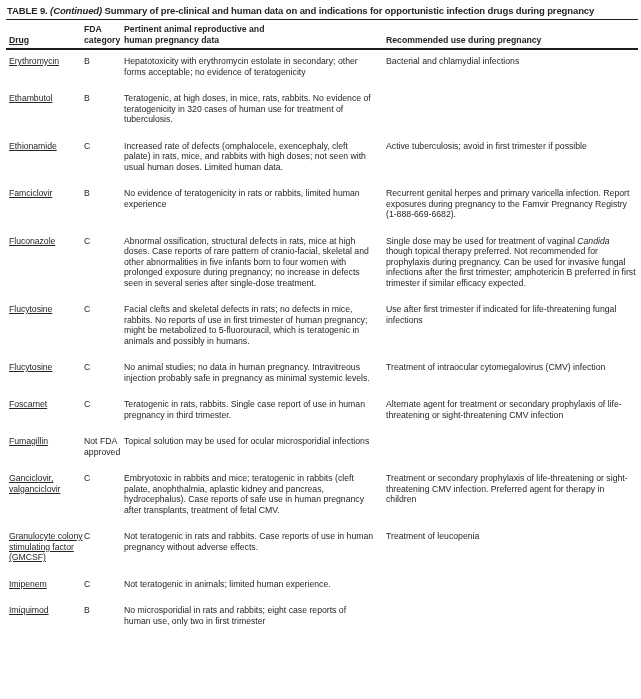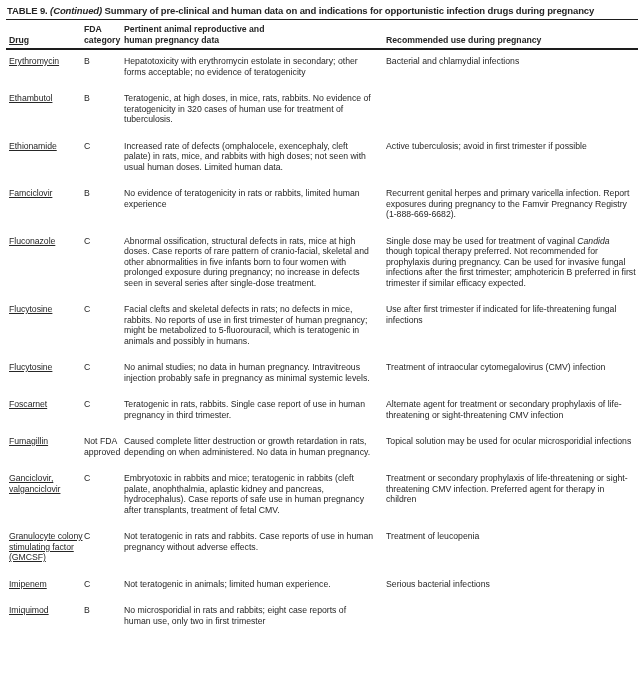--- a/index.html
+++ b/index.html
@@ -124,21 +124,20 @@
       <div class="grid row">
         <div class="c1">Foscarnet</div>
         <div class="c2">C</div>
         <div class="c3">Teratogenic in rats, rabbits. Single case report of use in human pregnancy in third trimester.</div>
         <div class="c4">Alternate agent for treatment or secondary prophylaxis of life-threatening or sight-threatening CMV infection</div>
       </div>
 
       <div class="grid row">
         <div class="c1">Fumagillin</div>
         <div class="c2">Not FDA approved</div>
-        <div class="c3">Caused complete litter destruction or growth retardation in rats, depending on when administered. No data in human pregnancy.</div>
         <div class="c4">Topical solution may be used for ocular microsporidial infections</div>
       </div>
 
       <div class="grid row">
         <div class="c1">Ganciclovir, valganciclovir</div>
         <div class="c2">C</div>
         <div class="c3">Embryotoxic in rabbits and mice; teratogenic in rabbits (cleft palate, anophthalmia, aplastic kidney and pancreas, hydrocephalus). Case reports of safe use in human pregnancy after transplants, treatment of fetal CMV.</div>
         <div class="c4">Treatment or secondary prophylaxis of life-threatening or sight-threatening CMV infection. Preferred agent for therapy in children</div>
       </div>
 
@@ -146,21 +145,20 @@
         <div class="c1">Granulocyte colony stimulating factor (GMCSF)</div>
         <div class="c2">C</div>
         <div class="c3">Not teratogenic in rats and rabbits. Case reports of use in human pregnancy without adverse effects.</div>
         <div class="c4">Treatment of leucopenia</div>
       </div>
 
       <div class="grid row">
         <div class="c1">Imipenem</div>
         <div class="c2">C</div>
         <div class="c3">Not teratogenic in animals; limited human experience.</div>
-        <div class="c4">Serious bacterial infections</div>
       </div>
 
       <div class="grid row">
         <div class="c1">Imiquimod</div>
         <div class="c2">B</div>
         <div class="c3">No microsporidial in rats and rabbits; eight case reports of human use, only two in first trimester</div>
       </div>
 
     </div>
   </div>

